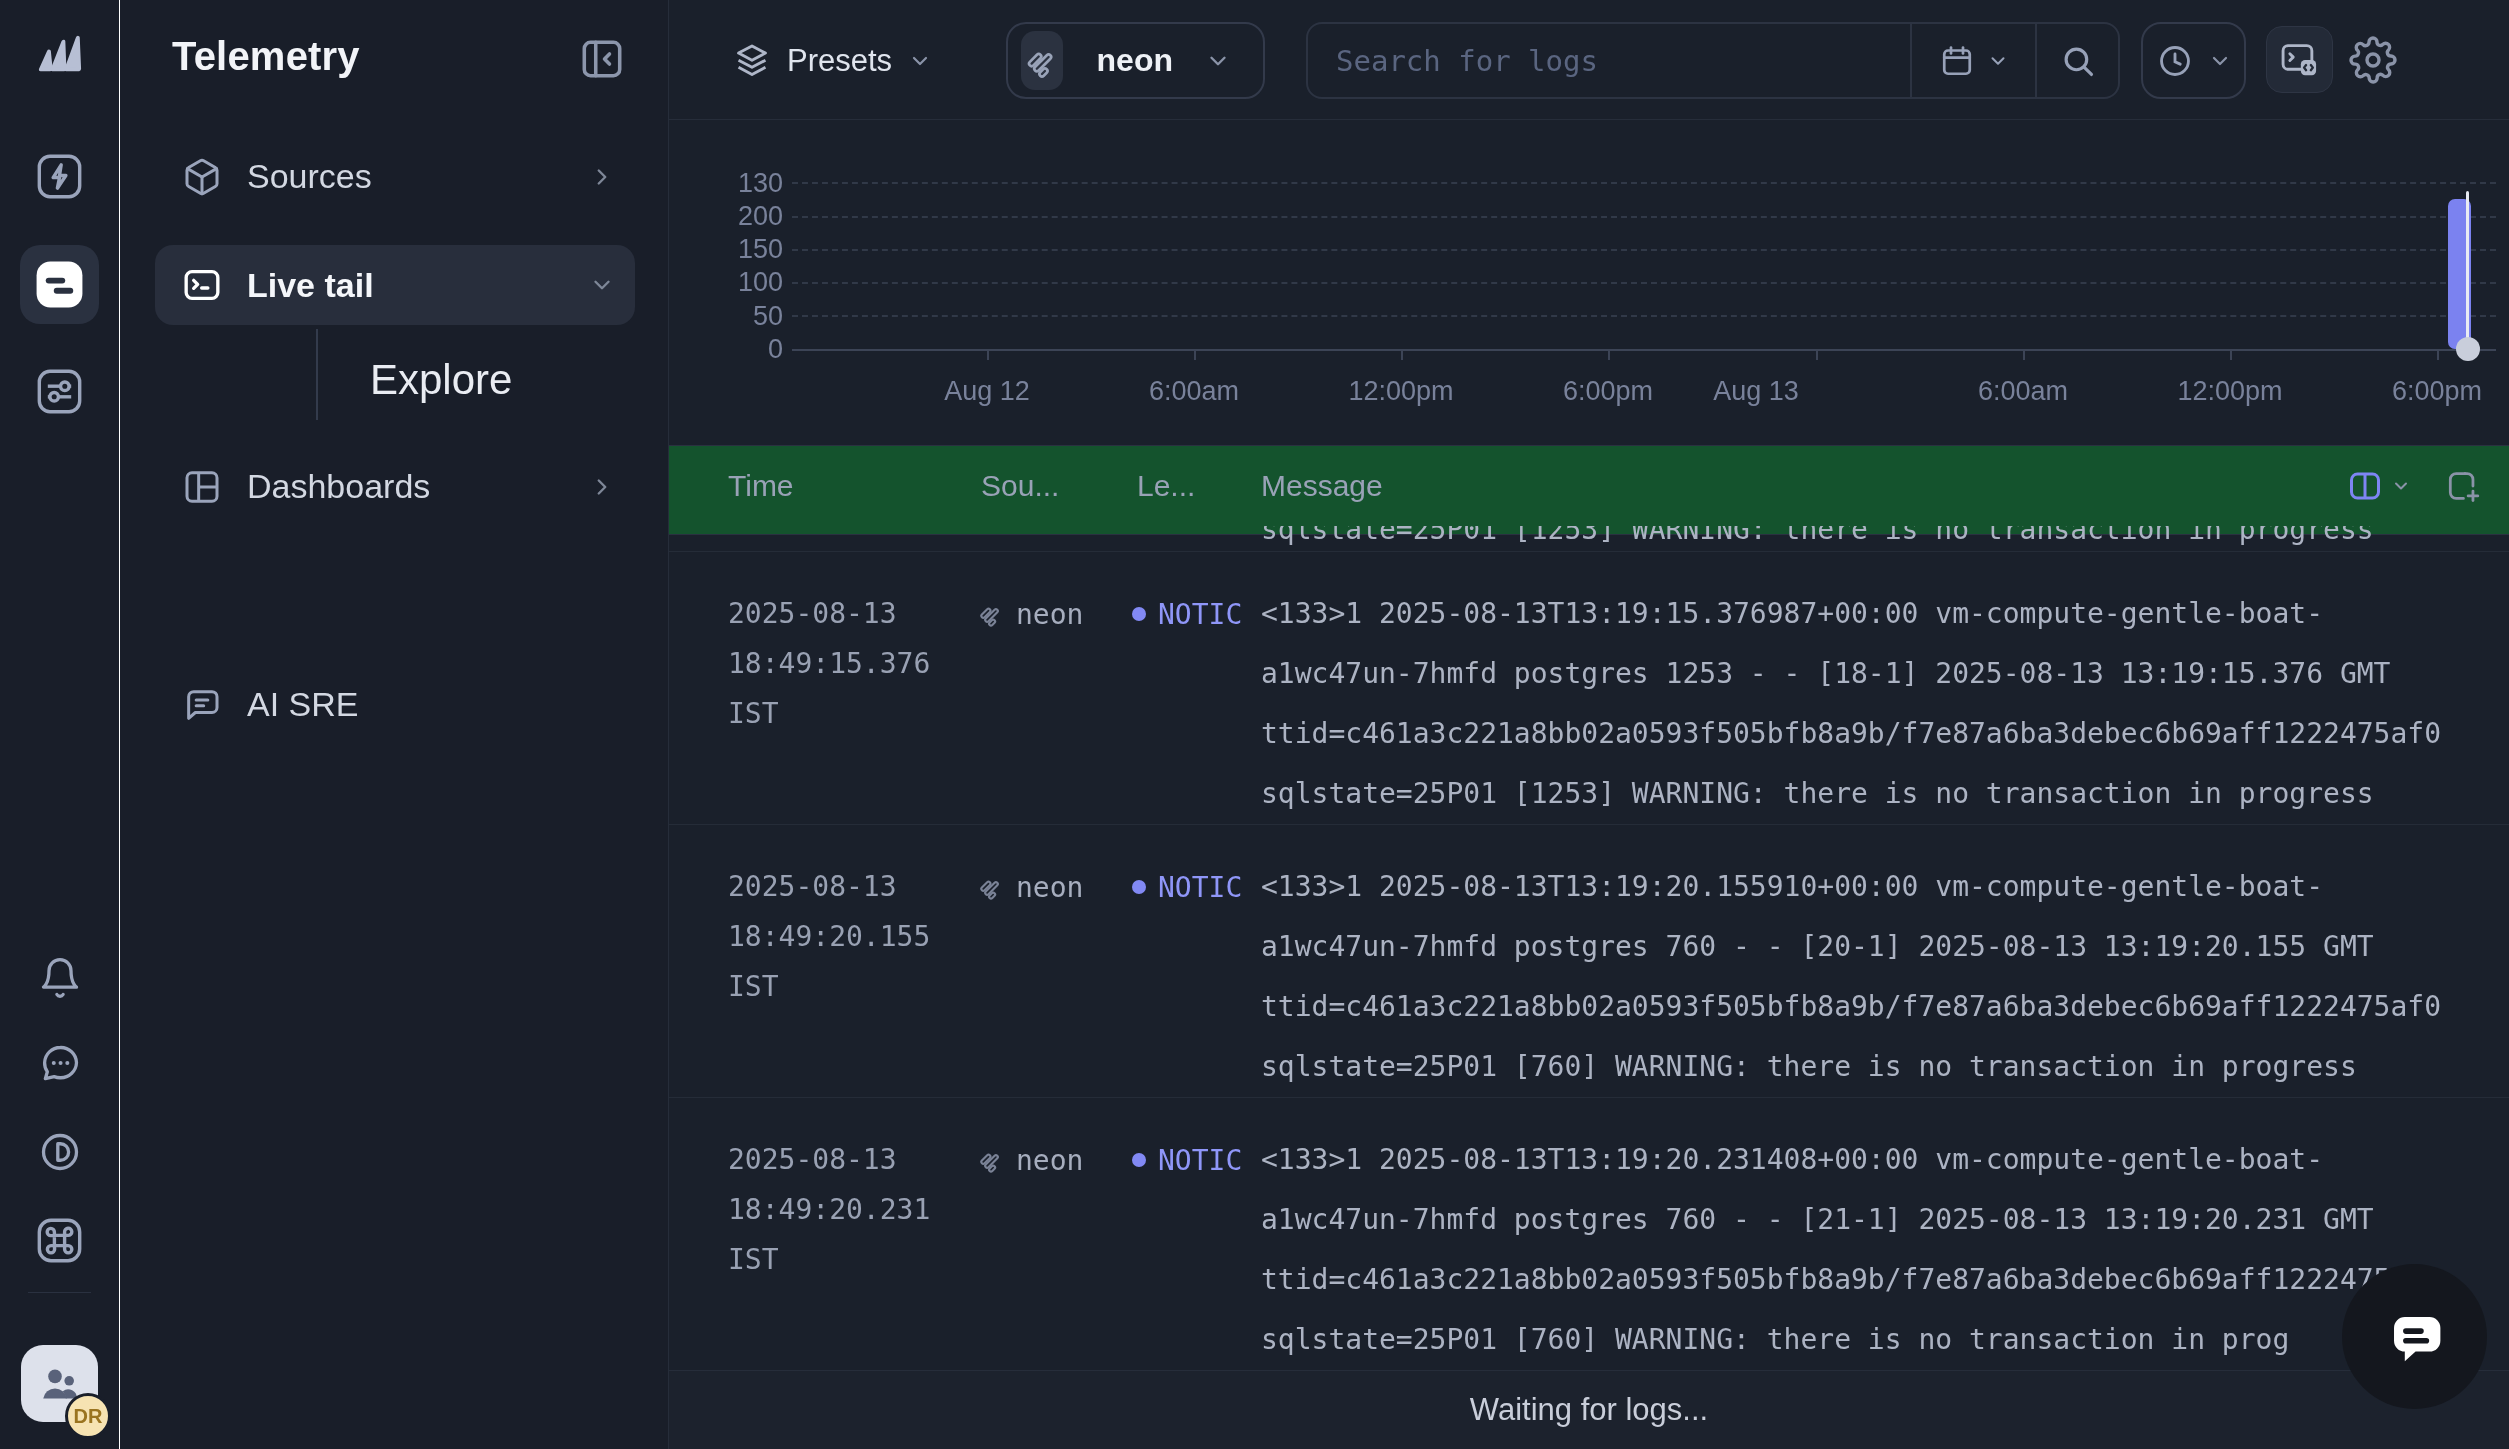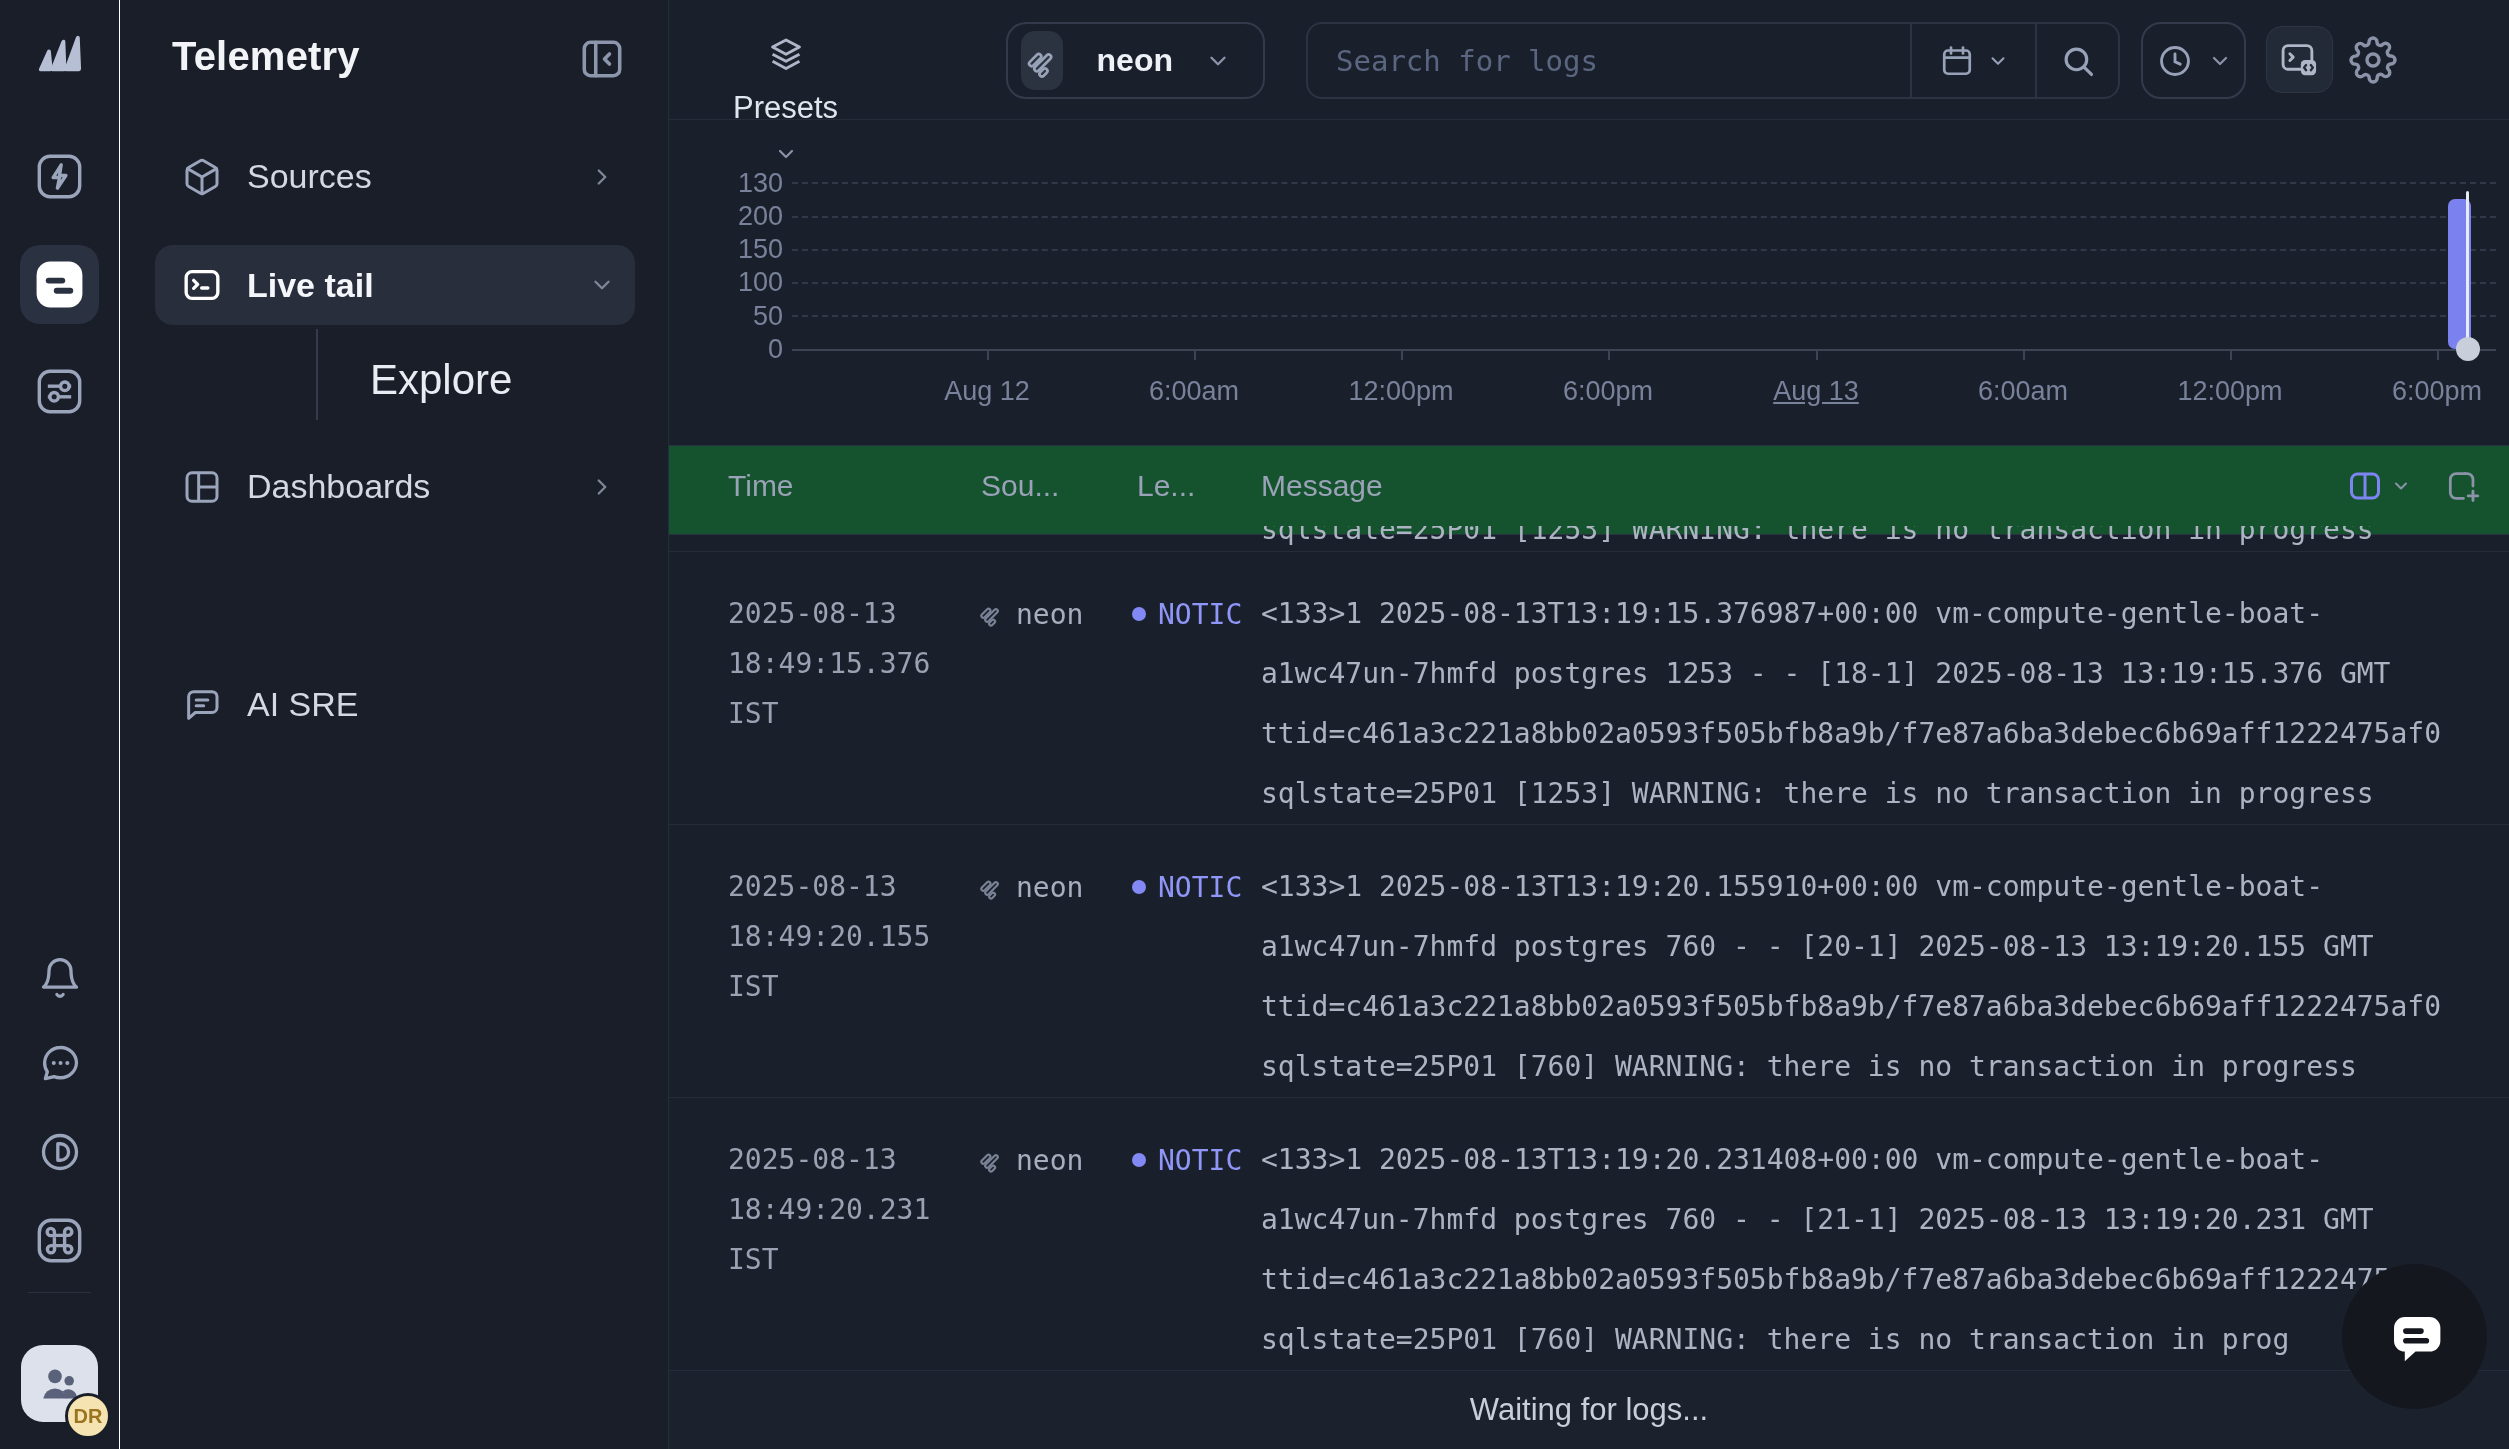--- a/index.html
+++ b/index.html
@@ -25,21 +25,21 @@
   .nav-row .nlabel{margin-left:25px;font-size:34px;font-weight:500;}
   .nav-row .nchev{margin-left:auto;margin-right:20px;color:#7E8798;flex:none;}
   .nav-active{background:#282E3C;border-radius:18px;color:#F4F6FA;}
   .nav-active .nico{color:#FFFFFF;}
   .nav-active .nlabel{font-weight:600;}
   .sub-guide{position:absolute;left:196px;top:329px;width:2px;height:91px;background:#333B4C;}
   .nav-sub{position:absolute;left:250px;top:337px;height:85px;display:flex;align-items:center;font-size:42px;color:#E9ECF2;cursor:pointer;}
   
   .main{position:absolute;left:669px;top:0;width:1840px;height:1449px;}
   .topbar{position:absolute;left:0;top:0;width:100%;height:120px;border-bottom:1px solid #262D3A;box-sizing:border-box;}
-  .ghost-btn{position:absolute;display:flex;align-items:center;gap:16px;background:none;border:none;color:#E0E5EE;font-size:31px;font-family:inherit;cursor:pointer;padding:0;flex-direction:column;}
+  .ghost-btn{position:absolute;display:flex;align-items:center;gap:16px;background:none;border:none;color:#E0E5EE;font-size:31px;font-family:inherit;cursor:pointer;padding:0;}
   .pill{position:absolute;top:22px;height:77px;border:2px solid #333A4B;border-radius:20px;box-sizing:border-box;display:flex;align-items:center;cursor:pointer;background:none;color:#EEF1F6;}
   .src-chip{width:59px;height:59px;margin-left:7px;border-radius:14px;background:#2B3240;display:flex;align-items:center;justify-content:center;color:#99A3B8;}
   .pill .pval{font-size:32px;font-weight:600;margin-left:34px;}
   .pill .pchev{margin-left:32px;margin-right:26px;color:#8A93A8;}
   .search-group{position:absolute;left:637px;top:22px;width:814px;height:77px;border:2px solid #2C3342;border-radius:16px;box-sizing:border-box;display:flex;align-items:stretch;}
   .search-input{flex:1;background:transparent;border:none;outline:none;padding:0 28px;
       font-family:"DejaVu Sans Mono",monospace;font-size:29px;color:#D7DCE6;min-width:0;}
   .search-input::placeholder{color:#5A6580;}
   .sg-div{width:2px;background:#2C3342;}
   .sg-sec{display:flex;align-items:center;justify-content:center;gap:12px;color:#97A1B8;cursor:pointer;background:none;border:none;}
@@ -364,21 +364,21 @@
           <div class="axisline" style="top: 229px; left: 123px; width: 1704px;"></div>
           <div class="xtick" style="top: 229px; left: 318px;"></div>
           <div class="xlab" style="top: 256px; left: 229px;">Aug 12</div>
           <div class="xtick" style="top: 229px; left: 525px;"></div>
           <div class="xlab" style="top: 256px; left: 436px;">6:00am</div>
           <div class="xtick" style="top: 229px; left: 732px;"></div>
           <div class="xlab" style="top: 256px; left: 643px;">12:00pm</div>
           <div class="xtick" style="top: 229px; left: 939px;"></div>
           <div class="xlab" style="top: 256px; left: 850px;">6:00pm</div>
           <div class="xtick" style="top: 229px; left: 1147px;"></div>
-          <div class="xlab" style="top: 256px; left: 1058px; text-decoration: underline;">Aug 13</div>
+          <div class="xlab" style="top: 256px; left: 998px;">Aug 13</div>
           <div class="xtick" style="top: 229px; left: 1354px;"></div>
           <div class="xlab" style="top: 256px; left: 1265px;">6:00am</div>
           <div class="xtick" style="top: 229px; left: 1561px;"></div>
           <div class="xlab" style="top: 256px; left: 1472px;">12:00pm</div>
           <div class="xtick" style="top: 229px; left: 1768px;"></div>
           <div class="xlab" style="top: 256px; left: 1679px;">6:00pm</div>
           <div class="vbar" style="left: 1779px; top: 79px; width: 23px; height: 150px;"></div>
           <div class="cursor-line" style="left: 1797px; top: 71px; height: 157px;"></div>
           <div class="cursor-dot" style="left: 1787px; top: 217px;"></div>
         </div>

